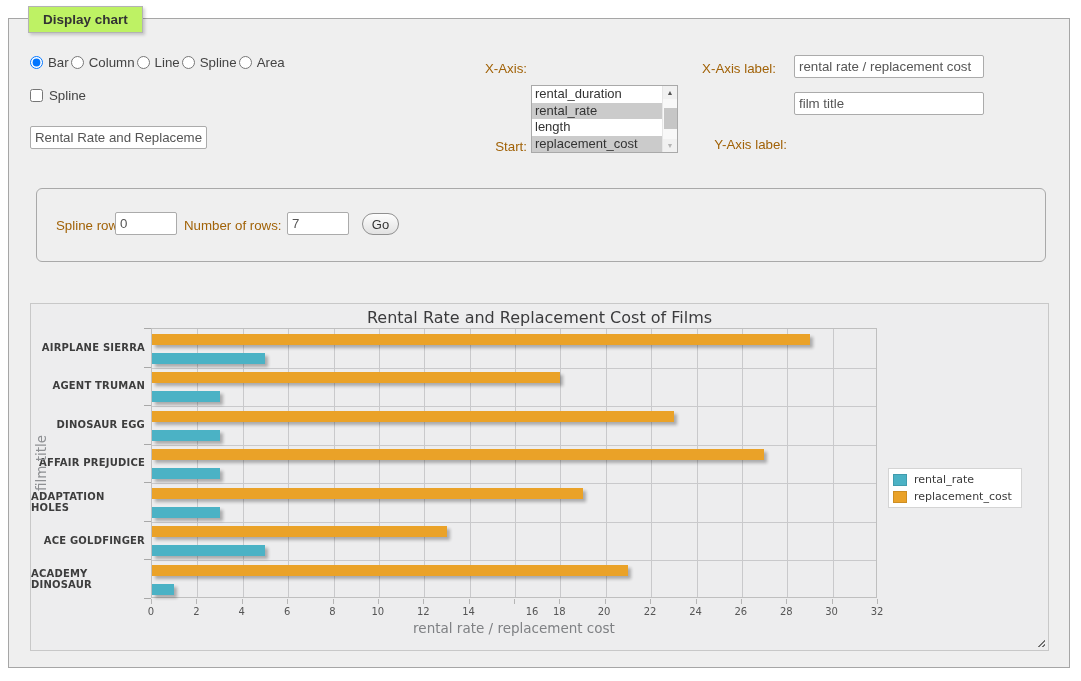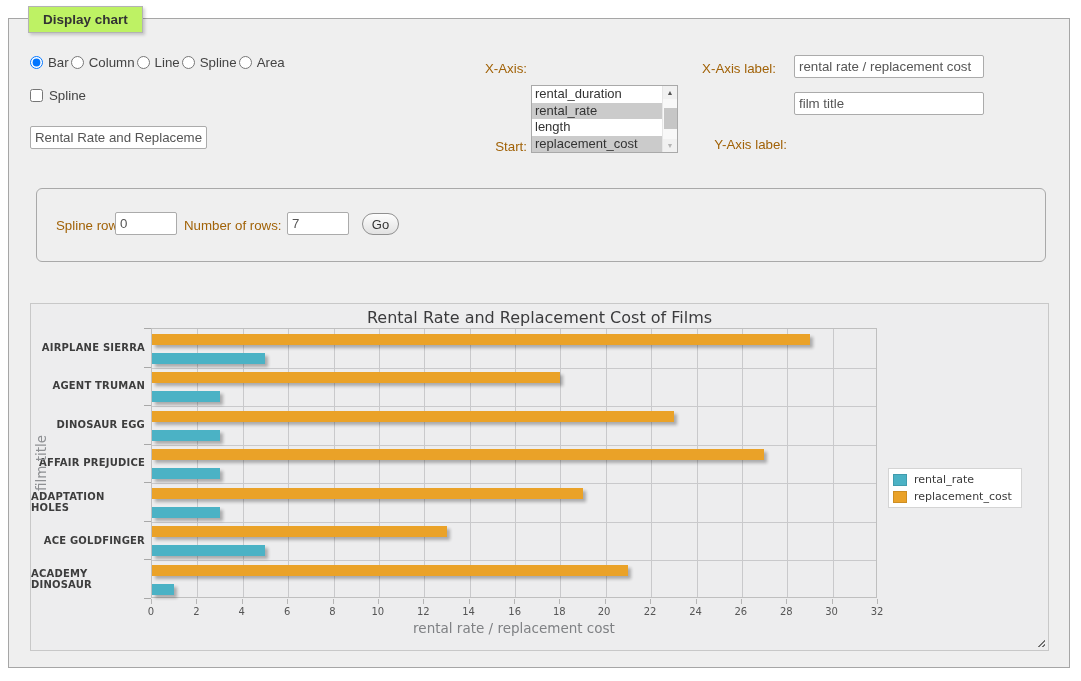--- a/index.html
+++ b/index.html
@@ -242,21 +242,21 @@
       <div class="xtl" style="left: 241.125px;">6</div>
       <div class="xtick" style="left: 301.5px;"></div>
       <div class="xtl" style="left: 286.5px;">8</div>
       <div class="xtick" style="left: 346.875px;"></div>
       <div class="xtl" style="left: 331.875px;">10</div>
       <div class="xtick" style="left: 392.25px;"></div>
       <div class="xtl" style="left: 377.25px;">12</div>
       <div class="xtick" style="left: 437.625px;"></div>
       <div class="xtl" style="left: 422.625px;">14</div>
       <div class="xtick" style="left: 483px;"></div>
-      <div class="xtl" style="left: 460px; text-align: right;">16</div>
+      <div class="xtl" style="left: 486px;">16</div>
       <div class="xtick" style="left: 528.375px;"></div>
       <div class="xtl" style="left: 513.375px;">18</div>
       <div class="xtick" style="left: 573.75px;"></div>
       <div class="xtl" style="left: 558px;">20</div>
       <div class="xtick" style="left: 619.125px;"></div>
       <div class="xtl" style="left: 604.125px;">22</div>
       <div class="xtick" style="left: 664.5px;"></div>
       <div class="xtl" style="left: 649.5px;">24</div>
       <div class="xtick" style="left: 709.875px;"></div>
       <div class="xtl" style="left: 694.875px;">26</div>

